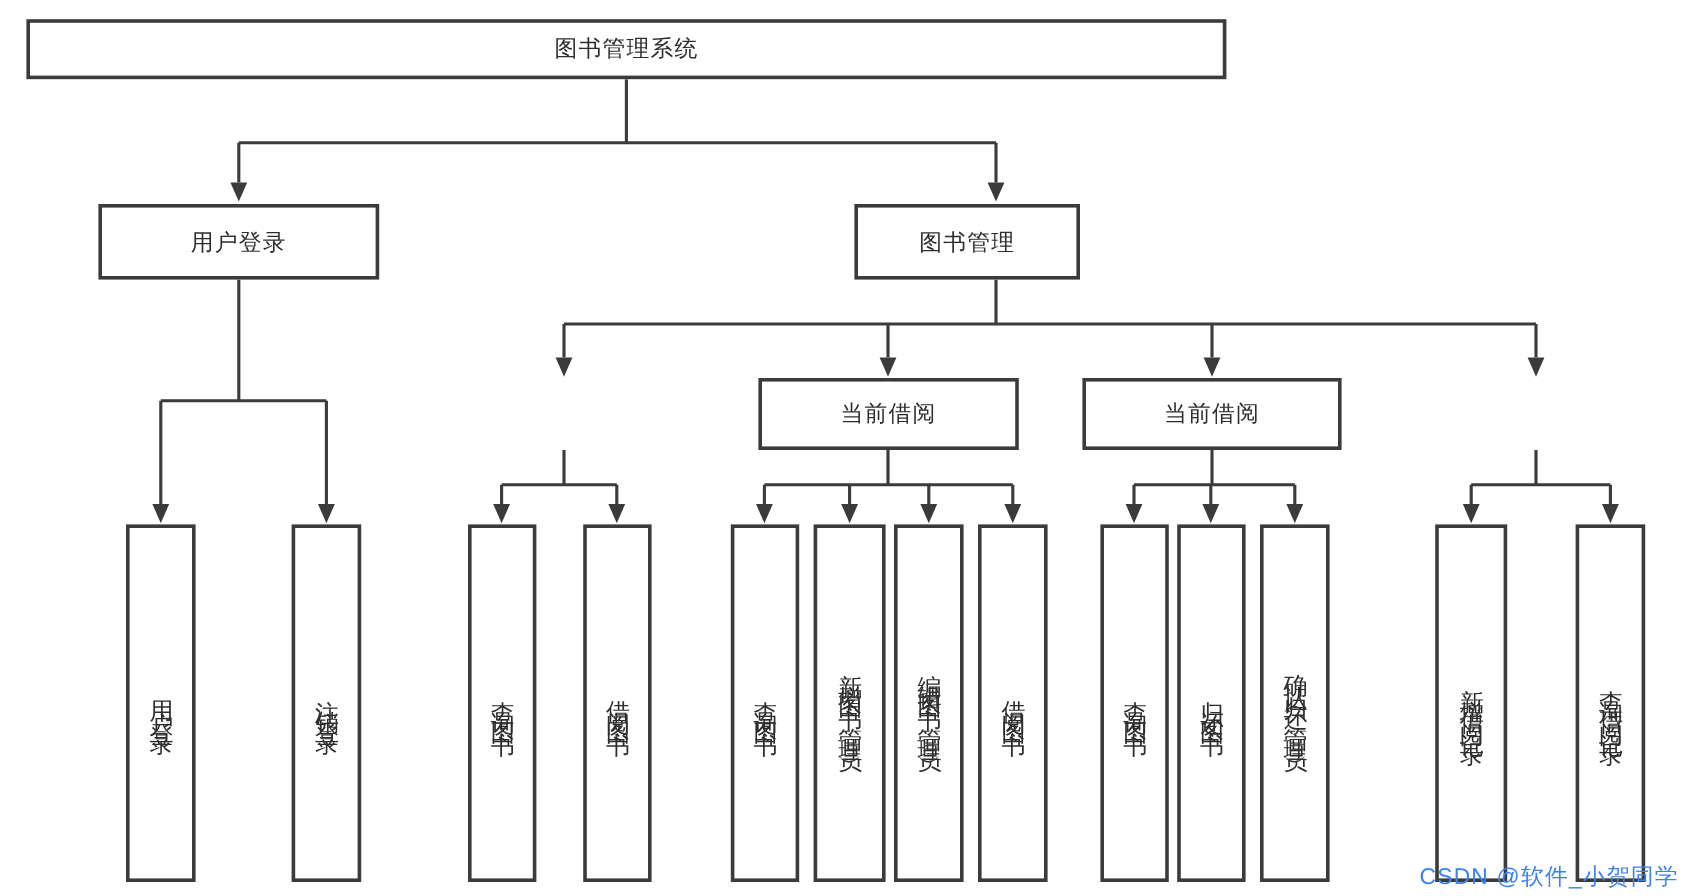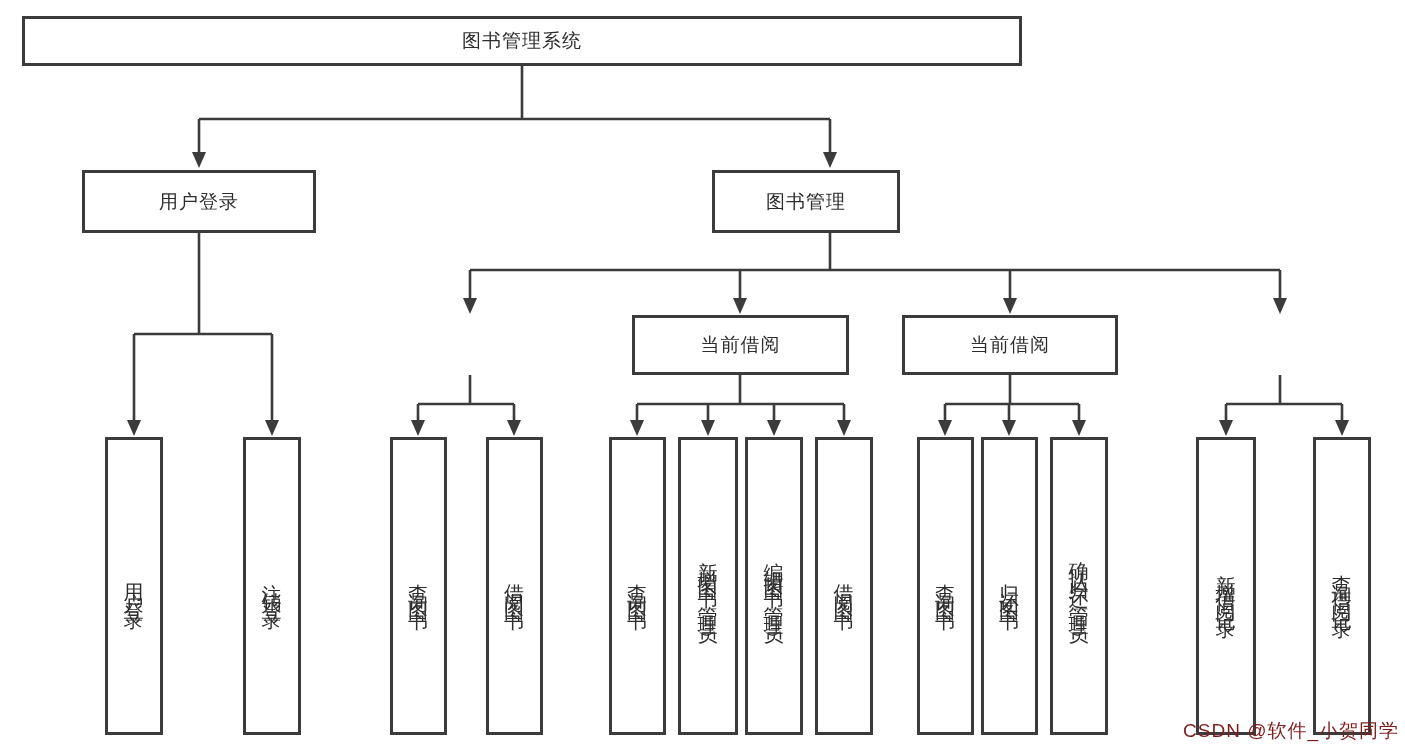--- a/index.html
+++ b/index.html
@@ -39,21 +39,21 @@
     font-size: 20px;
     letter-spacing: 9px;
     line-height: 1.1;
     white-space: nowrap;
   }
   .watermark {
     position: absolute;
     right: 6px;
     bottom: 3px;
     font-size: 19px;
-    color: #7f1d1d;
+    color: #3b82f6;
     letter-spacing: 1px;
     z-index: 3;
     white-space: nowrap;
   }
 </style>
 </head>
 <body>
 
 <div class="canvas">
 

